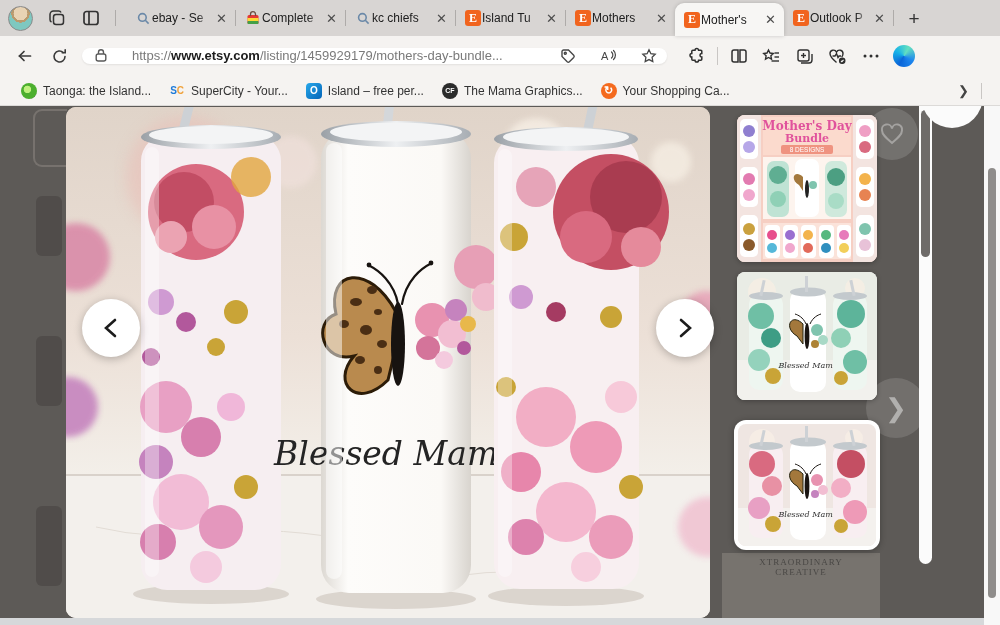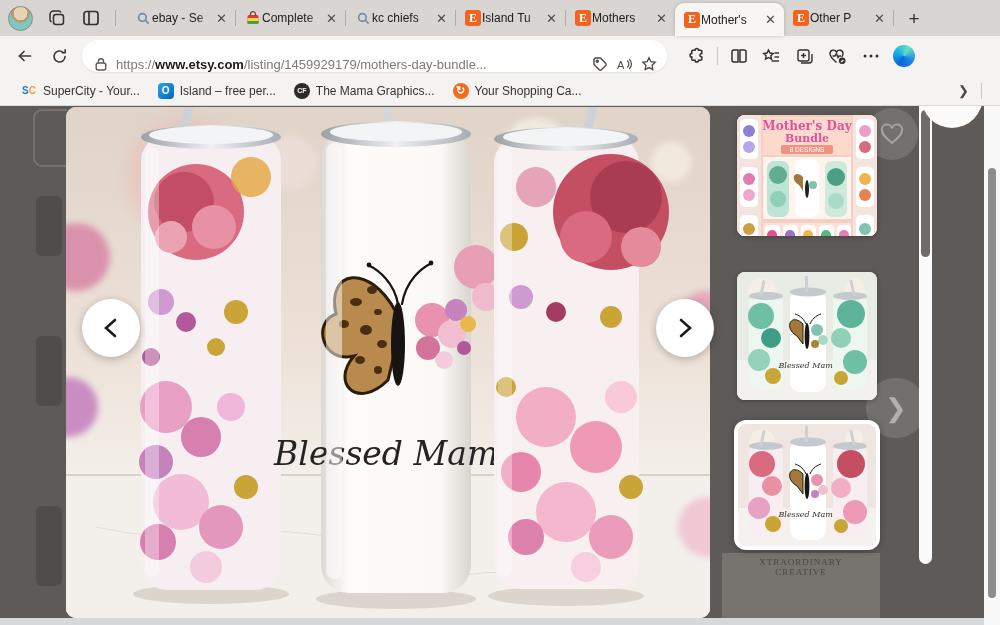--- a/index.html
+++ b/index.html
@@ -24,22 +24,22 @@
   .tab-close { font-size:13px; color:#4c4c4c; line-height:1; padding:2px; border-radius:4px; }
   .fav { width:16px; height:16px; flex:none; display:flex; align-items:center; justify-content:center; }
   .fav-etsy { background:#f1641e; border-radius:3px; color:#fff; font-family:"Liberation Serif",serif;
               font-weight:bold; font-size:12px; }
   .newtab { width:28px; height:28px; display:flex; align-items:center; justify-content:center;
             font-size:19px; color:#333; margin:0 0 3px 6px; }
 
   
   .addressrow { height:40px; background:#f5f3f1; display:flex; align-items:center; padding:0 10px; gap:4px; }
   .nav-btn { width:30px; height:30px; display:flex; align-items:center; justify-content:center; color:#3a3a3a; border-radius:6px; }
-  .omnibox { flex:1; max-width:585px; height:32px; background:#fff; border-radius:17px; display:flex;
-             align-items:flex-end; padding:0 10px 0 12px; gap:8px; box-shadow:0 1px 2px rgba(0,0,0,.08); margin:0 4px; }
+  .omnibox { flex:1; max-width:585px; height:16px; background:#fff; border-radius:17px; display:flex;
+             align-items:flex-start; padding:0 10px 0 12px; gap:24px; box-shadow:0 1px 2px rgba(0,0,0,.08); margin:0 4px; }
   .url { flex:1; min-width:0; font-size:13px; color:#7a7a7a; white-space:nowrap; overflow:hidden; }
   .url b { color:#1c1c1c; font-weight:bold; }
   .om-icon { color:#474747; flex:none; display:flex; align-items:center; }
   .toolbar-right { display:flex; align-items:center; gap:2px; margin-left:6px; }
   .tb-btn { width:31px; height:30px; display:flex; align-items:center; justify-content:center; color:#2f2f2f; border-radius:6px; }
   .v-div { width:1px; height:18px; background:#c9c6c4; margin:0 3px; }
   .copilot { width:22px; height:22px; border-radius:50%;
              background: conic-gradient(from 210deg, #0a64d8, #16b2e8, #64e0c0, #1d86ee, #0a64d8); }
 
   
@@ -167,21 +167,21 @@
       </div>
 
       <div class="tab active">
         <span class="fav fav-etsy">E</span>
         <span class="tab-title">Mother's</span>
         <span class="tab-close">✕</span>
       </div>
 
       <div class="tab">
         <span class="fav fav-etsy">E</span>
-        <span class="tab-title">Other P</span>
+        <span class="tab-title">Outlook P</span>
         <span class="tab-close">✕</span>
       </div>
       <div class="tab-div"></div>
 
       <div class="newtab">+</div>
     </div>
   </div>
 
   <div class="addressrow">
     <div class="nav-btn">
@@ -266,20 +266,24 @@
             <circle cx="14" cy="2" r="1.5" fill="#2f2f2f"></circle>
           </svg>
       </div>
       <div class="tb-btn">
           <div class="copilot"></div>
         </div>
     </div>
   </div>
 
   <div class="bookmarksrow">
+    <div class="bm">
+      <span class="bm-ic ic-taonga"></span>
+      <span>Taonga: the Island...</span>
+    </div>
     <div class="bm">
       <span class="bm-ic ic-sc">
           <span>S</span>
           <span>C</span>
         </span>
       <span>SuperCity - Your...</span>
     </div>
     <div class="bm">
       <span class="bm-ic ic-outlook">O</span>
       <span>Island – free per...</span>
@@ -464,21 +468,21 @@
       <svg width="20" height="22" viewBox="0 0 20 22" fill="none" stroke="#1c1c1c" stroke-width="2.6" stroke-linecap="round">
           <path d="M14 3 L5 11 L14 19"></path>
         </svg>
     </div>
     <div class="car-arrow" style="left:656px; top:193px;">
       <svg width="20" height="22" viewBox="0 0 20 22" fill="none" stroke="#1c1c1c" stroke-width="2.6" stroke-linecap="round">
           <path d="M6 3 L15 11 L6 19"></path>
         </svg>
     </div>
 
-    <div class="thumb" style="top:9px; height:121px;">
+    <div class="thumb" style="top:9px; height:147px;">
       <svg width="140" height="147" viewBox="0 0 140 147">
         <rect width="140" height="147" fill="#f6cfc3"></rect>
         <rect x="0" y="0" width="24" height="147" fill="#f3e4e0"></rect>
         <rect x="116" y="0" width="24" height="147" fill="#f3e4e0"></rect>
         <g>
           <rect x="3" y="4" width="18" height="40" rx="5" fill="#fff"></rect>
             <circle cx="12" cy="16" r="6" fill="#8f7fd0"></circle>
             <circle cx="12" cy="32" r="6" fill="#b6a7e8"></circle>
           <rect x="3" y="52" width="18" height="40" rx="5" fill="#fff"></rect>
             <circle cx="12" cy="64" r="6" fill="#e27bb1"></circle>

